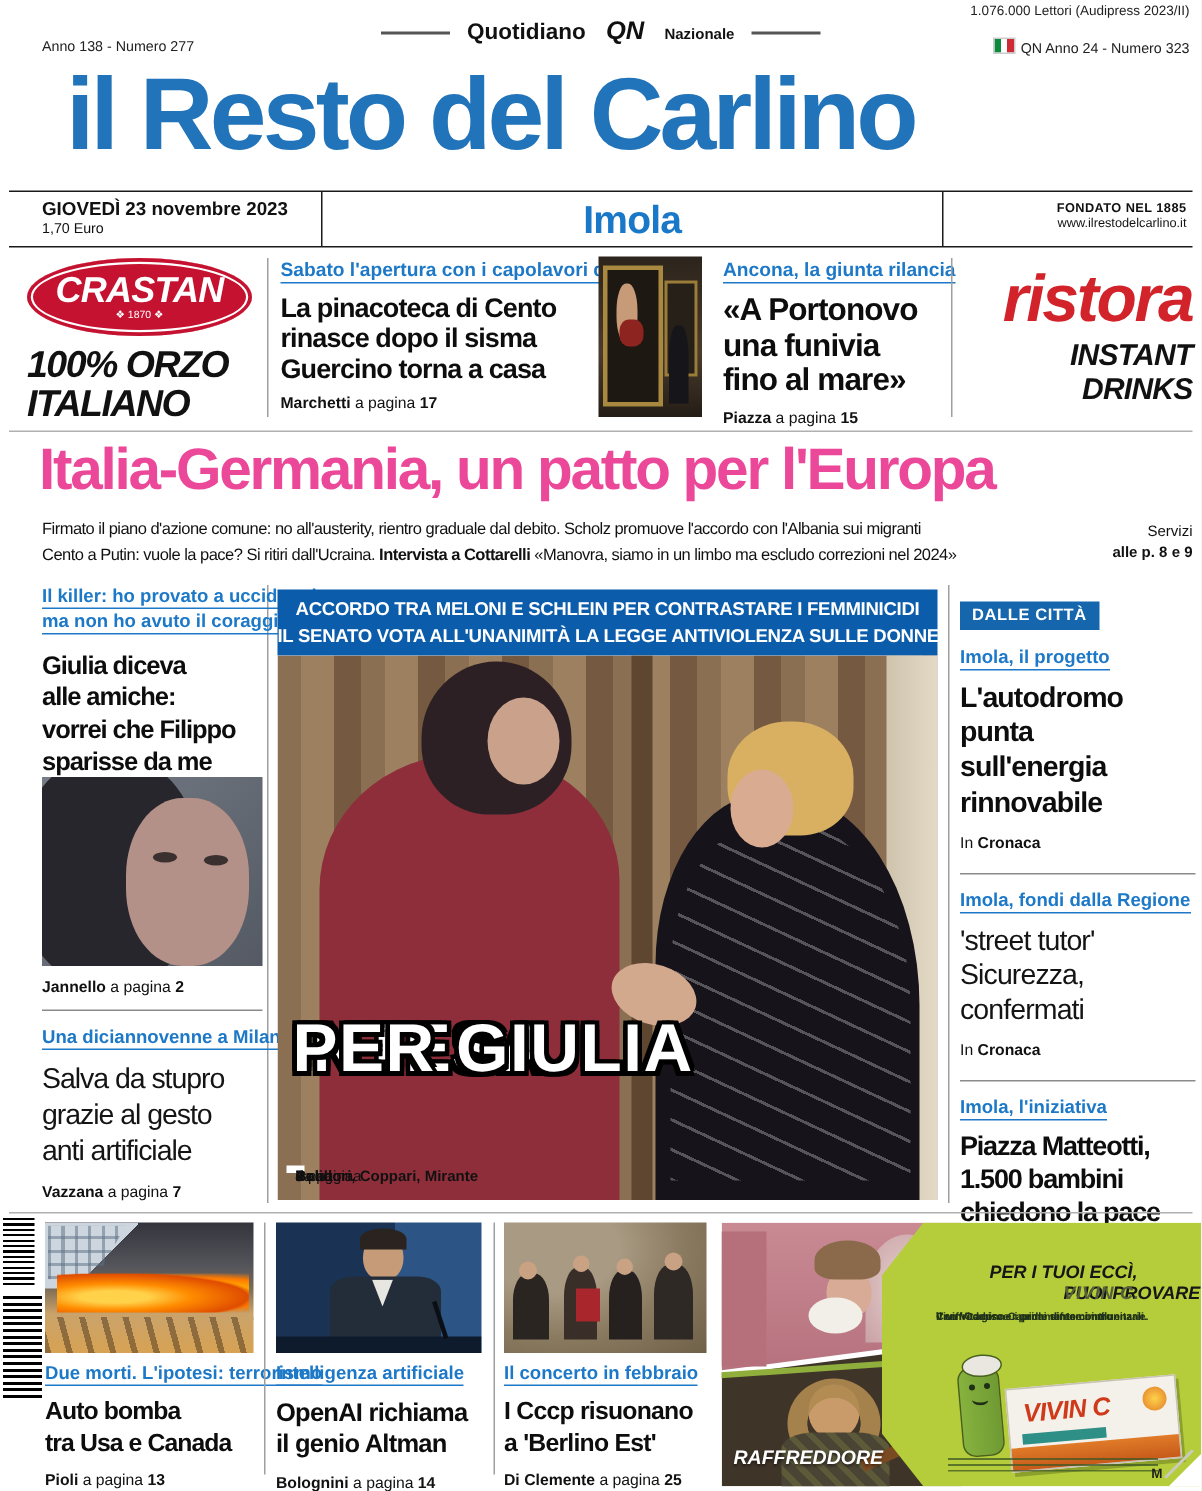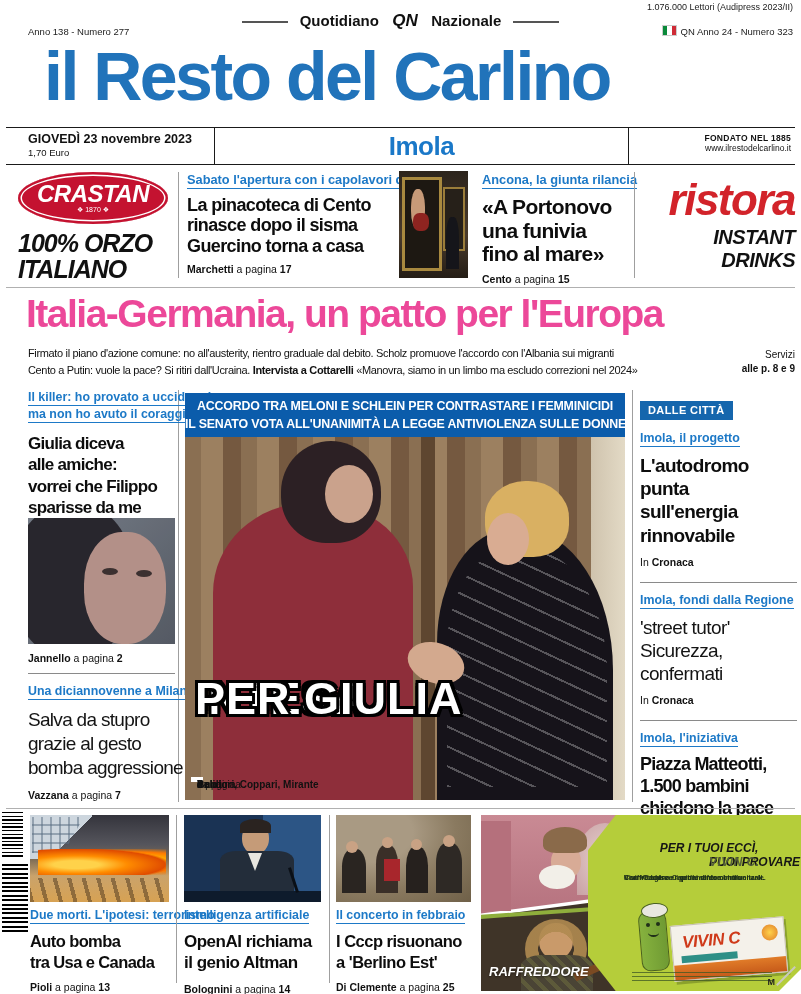--- a/index.html
+++ b/index.html
@@ -30,21 +30,21 @@
 </head>
 <body>
 
 <div class="page">
 
   <div class="abs nw" style="right:8px;top:2px;font-size:9px;color:#222;">1.076.000 Lettori (Audipress 2023/II)</div>
   <div class="abs" style="left:0;top:11px;width:100%;text-align:center;">
     <span class="tb-rule"></span>
     <span style="font-weight:800;font-size:15px;margin:0 7px;">Quotidiano</span>
     <span class="qn-logo">QN</span>
-    <span style="font-weight:800;font-size:15px;margin:16px 7px;">Nazionale</span>
+    <span style="font-weight:800;font-size:10px;margin:16px 7px;">Nazionale</span>
     <span class="tb-rule"></span>
   </div>
   <div class="abs nw" style="left:28px;top:26px;font-size:9.5px;color:#222;">Anno 138 - Numero 277</div>
   <div class="abs nw" style="right:8px;top:25px;font-size:9.5px;color:#222;">
     <span class="flag"></span><span>QN Anno 24 - Numero 323</span>
   </div>
 
   <div class="abs nw" style="left:44px;top:42px;font-size:68px;font-weight:900;letter-spacing:-2.5px;color:#2173ba;line-height:1;">il Resto del Carlino</div>
 
   <div class="abs" style="left:6px;top:127px;width:789px;height:36px;border-top:1.5px solid #1a1a1a;border-bottom:1.5px solid #1a1a1a;display:flex;align-items:stretch;">
@@ -95,21 +95,21 @@
   </div>
 
   <div class="abs" style="left:482px;top:172px;width:150px;">
     <div class="kick nw" style="font-size:12.8px;"><span class="u">Ancona, la giunta rilancia</span></div>
     <div class="hl" style="font-size:21px;line-height:1.12;margin-top:8px;letter-spacing:-0.6px;">
       <div class="nw">«A Portonovo</div>
       <div class="nw">una funivia</div>
       <div class="nw">fino al mare»</div>
     </div>
     <div class="by" style="margin-top:7px;">
-      <span class="b">Cento</span> <span>a pagina</span> <span class="b">15</span>
+      <span class="b">Piazza</span> <span>a pagina</span> <span class="b">15</span>
     </div>
   </div>
 
   <div class="abs rule-v" style="left:634px;top:172px;height:106px;"></div>
 
   <div class="abs" style="left:640px;top:178px;width:155px;text-align:right;">
     <div style="font-size:44px;font-weight:900;font-style:italic;color:#d2232a;letter-spacing:-1.5px;line-height:1;">ristora</div>
     <div style="font-size:20px;font-weight:800;font-style:italic;color:#111;letter-spacing:-0.5px;margin-top:4px;">INSTANT DRINKS</div>
   </div>
 
@@ -152,21 +152,21 @@
   </div>
   <div class="abs by" style="left:28px;top:652px;">
     <span class="b">Jannello</span> <span>a pagina</span> <span class="b">2</span>
   </div>
   <div class="abs" style="left:28px;top:673px;width:147px;height:1px;background:#8a8a8a;"></div>
   <div class="abs" style="left:28px;top:684px;width:150px;">
     <div class="kick nw"><span class="u">Una diciannovenne a Milano</span></div>
     <div class="hl-reg" style="font-size:19px;line-height:1.25;margin-top:10px;letter-spacing:-0.7px;">
       <div class="nw">Salva da stupro</div>
       <div class="nw">grazie al gesto</div>
-      <div class="nw">bomba aggressione</div>
+      <div class="nw">anti artificiale</div>
     </div>
     <div class="by" style="margin-top:10px;">
       <span class="b">Vazzana</span> <span>a pagina</span> <span class="b">7</span>
     </div>
   </div>
 
   <div class="abs" style="left:185px;top:393px;width:440px;height:44px;background:#0b5cab;color:#fff;text-align:center;font-weight:800;font-size:12.4px;line-height:1.45;padding-top:5px;box-sizing:border-box;letter-spacing:-0.2px;">
     <div class="nw">ACCORDO TRA MELONI E SCHLEIN PER CONTRASTARE I FEMMINICIDI</div>
     <div class="nw">IL SENATO VOTA ALL'UNANIMITÀ LA LEGGE ANTIVIOLENZA SULLE DONNE</div>
   </div>

